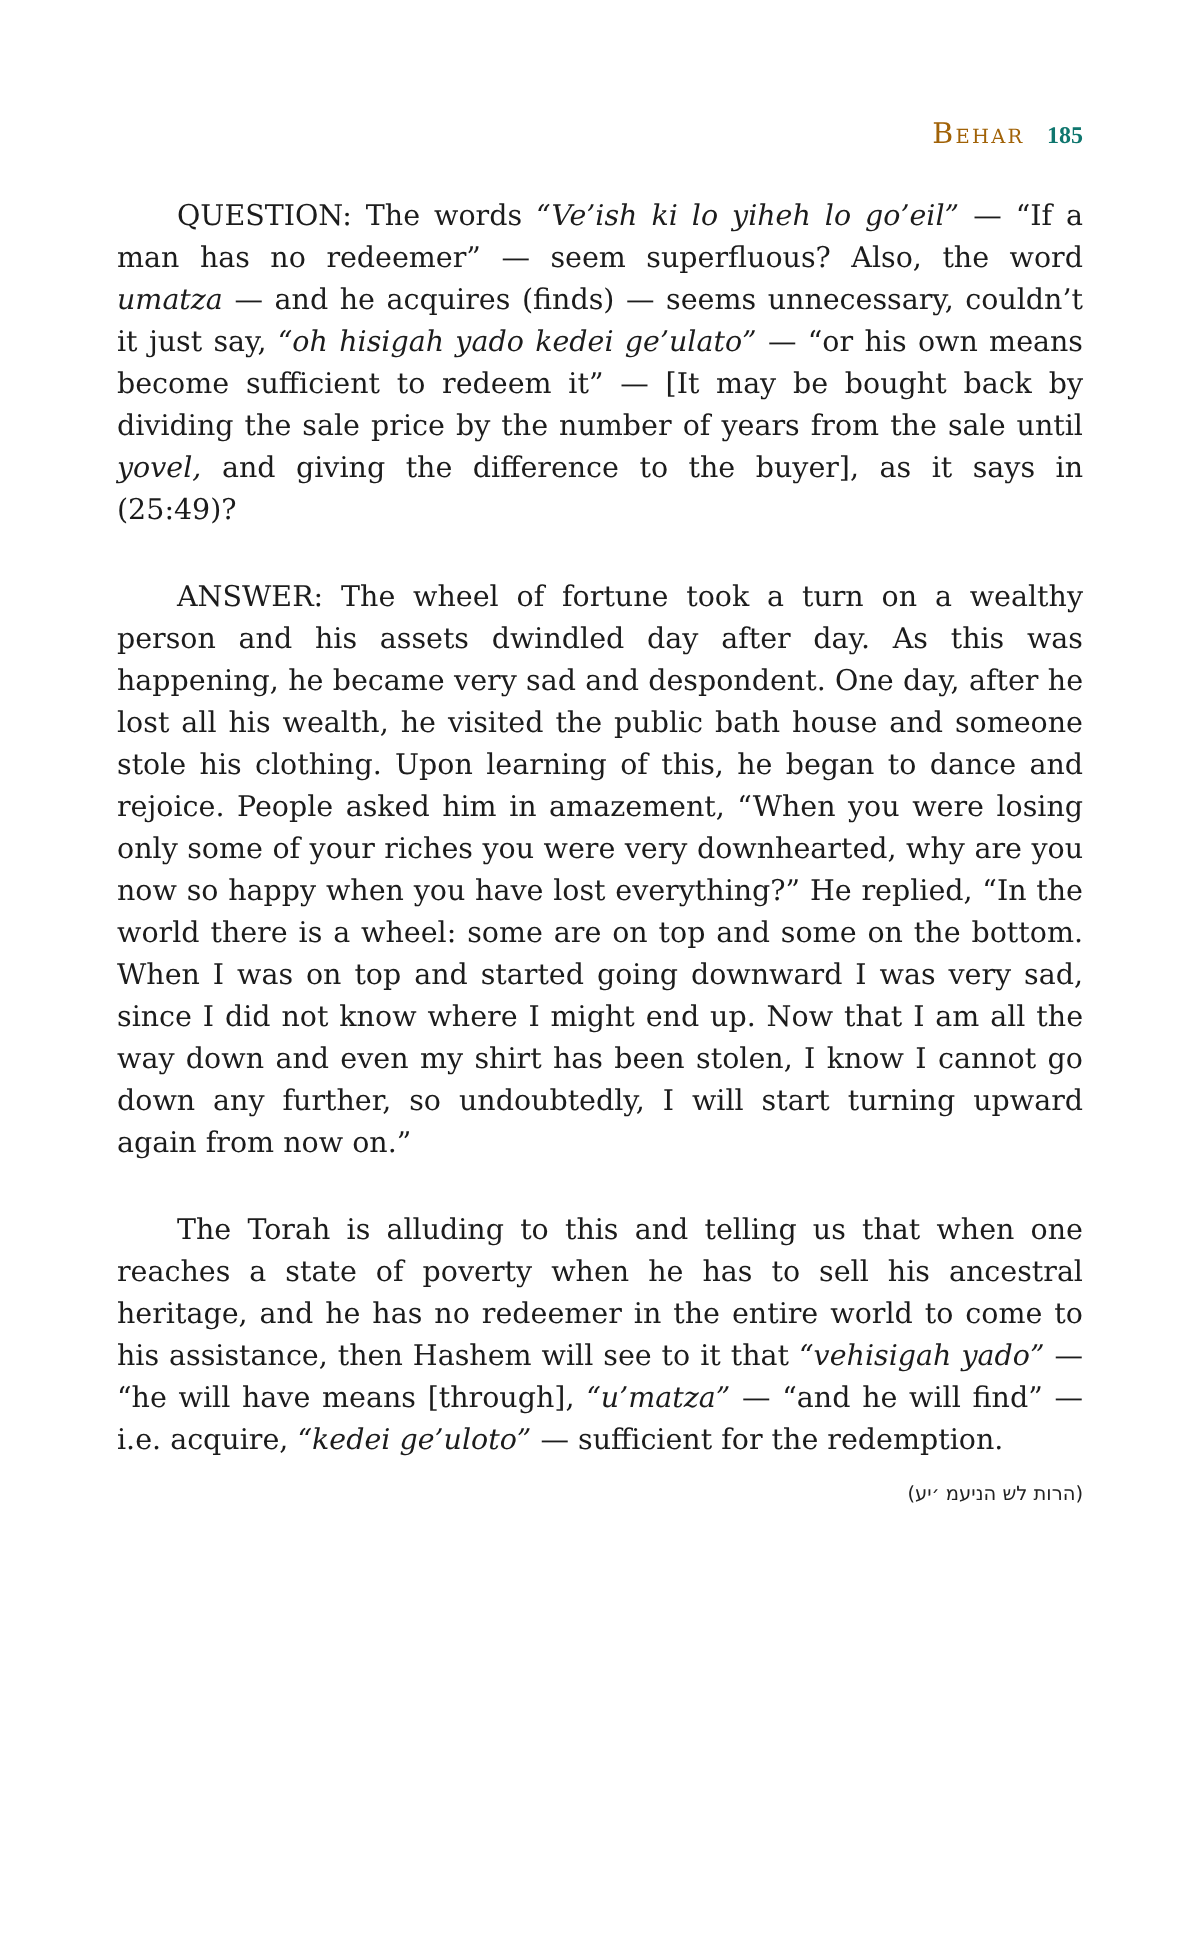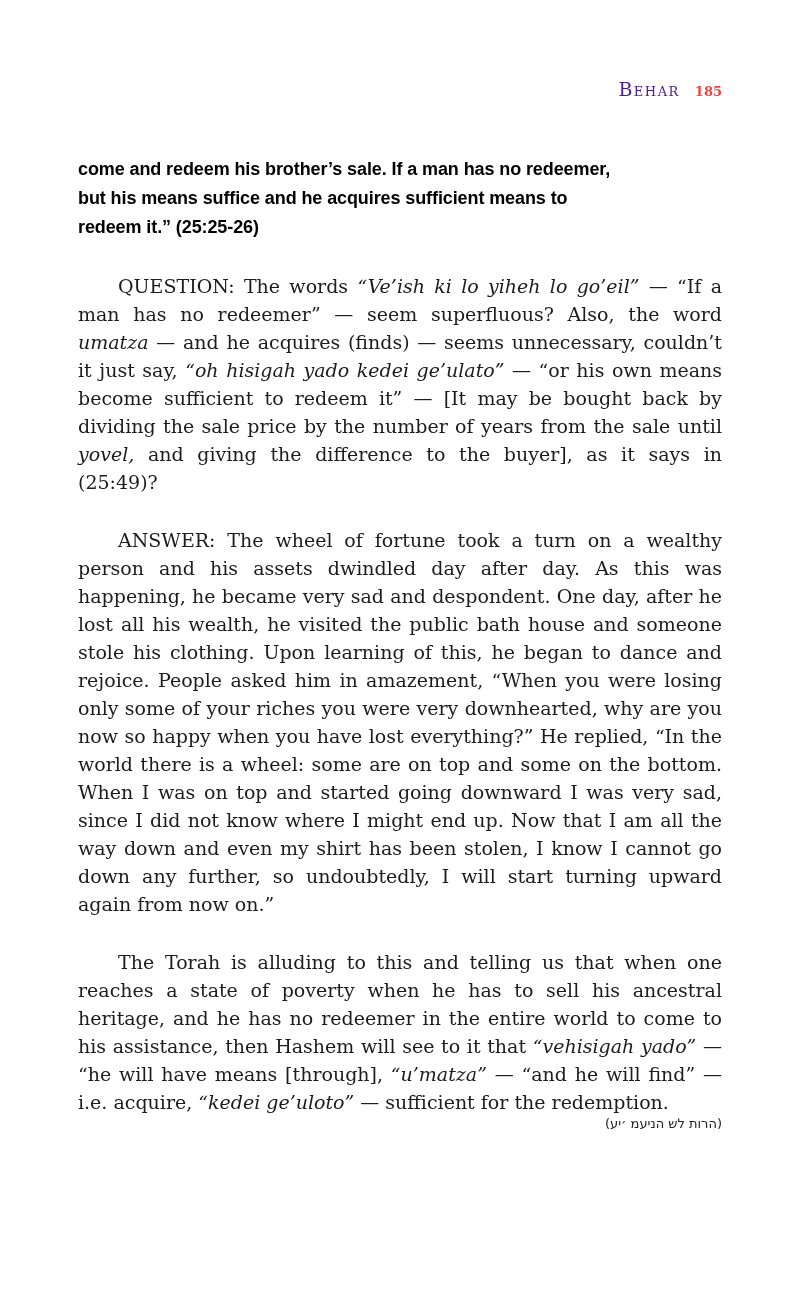--- a/index.html
+++ b/index.html
@@ -18,68 +18,67 @@
     display: flex;
     justify-content: flex-end;
     align-items: baseline;
     gap: 15px;
     height: 22px;
   }
   .section-title {
     font-variant: small-caps;
     font-size: 19px;
     letter-spacing: 1.5px;
-    color: #4c1d95;
+    color: #a16207;
   }
   .page-number {
     font-weight: bold;
-    font-size: 13px;
-    color: #ef4444;
+    font-size: 16px;
+    color: #0f766e;
+    font-family: Liberation Serif, serif;
   }
   .passage-heading {
     margin: 55px 0 0 0;
     font-family: "Liberation Sans", sans-serif;
     font-weight: bold;
     font-size: 18px;
     line-height: 29px;
     letter-spacing: -0.1px;
     color: #000;
     white-space: pre-line; 
   }
   .para {
     margin: 30px 0 0 0;
     font-size: 19px;
     line-height: 28px;
     text-align: justify;
     text-indent: 40px;
   }
   .para i { font-style: italic; }
   .citation {
+    margin-top: 15px;
     text-align: right;
     font-family: "DejaVu Sans", sans-serif;
     font-size: 13px;
     color: #222;
     
     direction: ltr;
     unicode-bidi: bidi-override;
   }
 </style>
 </head>
 <body>
 
 <div class="page">
 
   <div class="page-header">
     <span class="section-title">Behar</span>
     <span class="page-number">185</span>
   </div>
 
-  <div class="passage-heading">come and redeem his brother’s sale. If a man has no redeemer,
-but his means suffice and he acquires sufficient means to
-redeem it.” (25:25-26)</div>
 
   <p class="para"><span>QUESTION: The words </span><i>“Ve’ish ki lo yiheh lo go’eil”</i><span> — “If a man has no redeemer” — seem superfluous? Also, the word </span><i>umatza</i><span> — and he acquires (finds) — seems unnecessary, couldn’t it just say, </span><i>“oh hisigah yado kedei ge’ulato”</i><span> — “or his own means become sufficient to redeem it” — [It may be bought back by dividing the sale price by the number of years from the sale until </span><i>yovel,</i><span> and giving the difference to the buyer], as it says in (25:49)?</span></p>
 
   <p class="para"><span>ANSWER: The wheel of fortune took a turn on a wealthy person and his assets dwindled day after day. As this was happening, he became very sad and despondent. One day, after he lost all his wealth, he visited the public bath house and someone stole his clothing. Upon learning of this, he began to dance and rejoice. People asked him in amazement, “When you were losing only some of your riches you were very downhearted, why are you now so happy when you have lost everything?” He replied, “In the world there is a wheel: some are on top and some on the bottom. When I was on top and started going downward I was very sad, since I did not know where I might end up. Now that I am all the way down and even my shirt has been stolen, I know I cannot go down any further, so undoubtedly, I will start turning upward again from now on.”</span></p>
 
   <p class="para"><span>The Torah is alluding to this and telling us that when one reaches a state of poverty when he has to sell his ancestral heritage, and he has no redeemer in the entire world to come to his assistance, then Hashem will see to it that </span><i>“vehisigah yado”</i><span> — “he will have means [through], </span><i>“u’matza”</i><span> — “and he will find” — i.e. acquire, </span><i>“kedei ge’uloto”</i><span> — sufficient for the redemption.</span></p>
 
   <div class="citation">(עי׳ מעינה של תורה)</div>
 
 </div>

